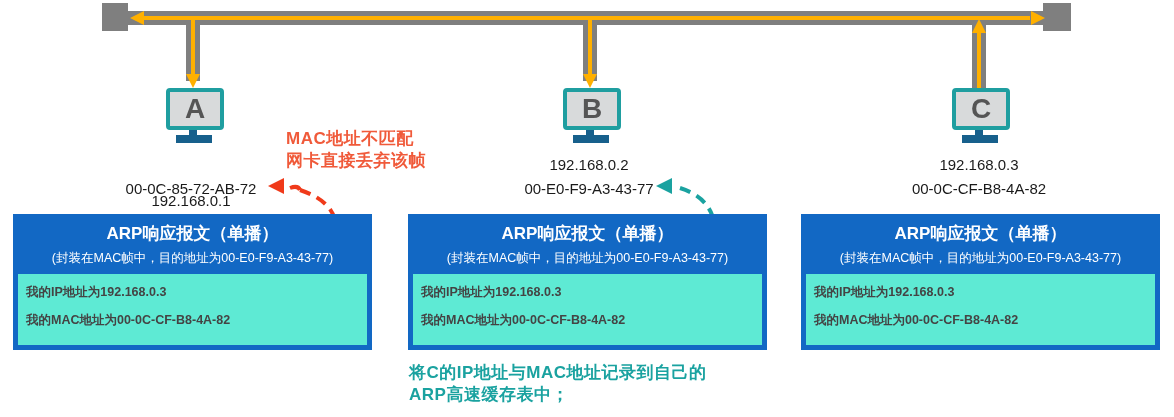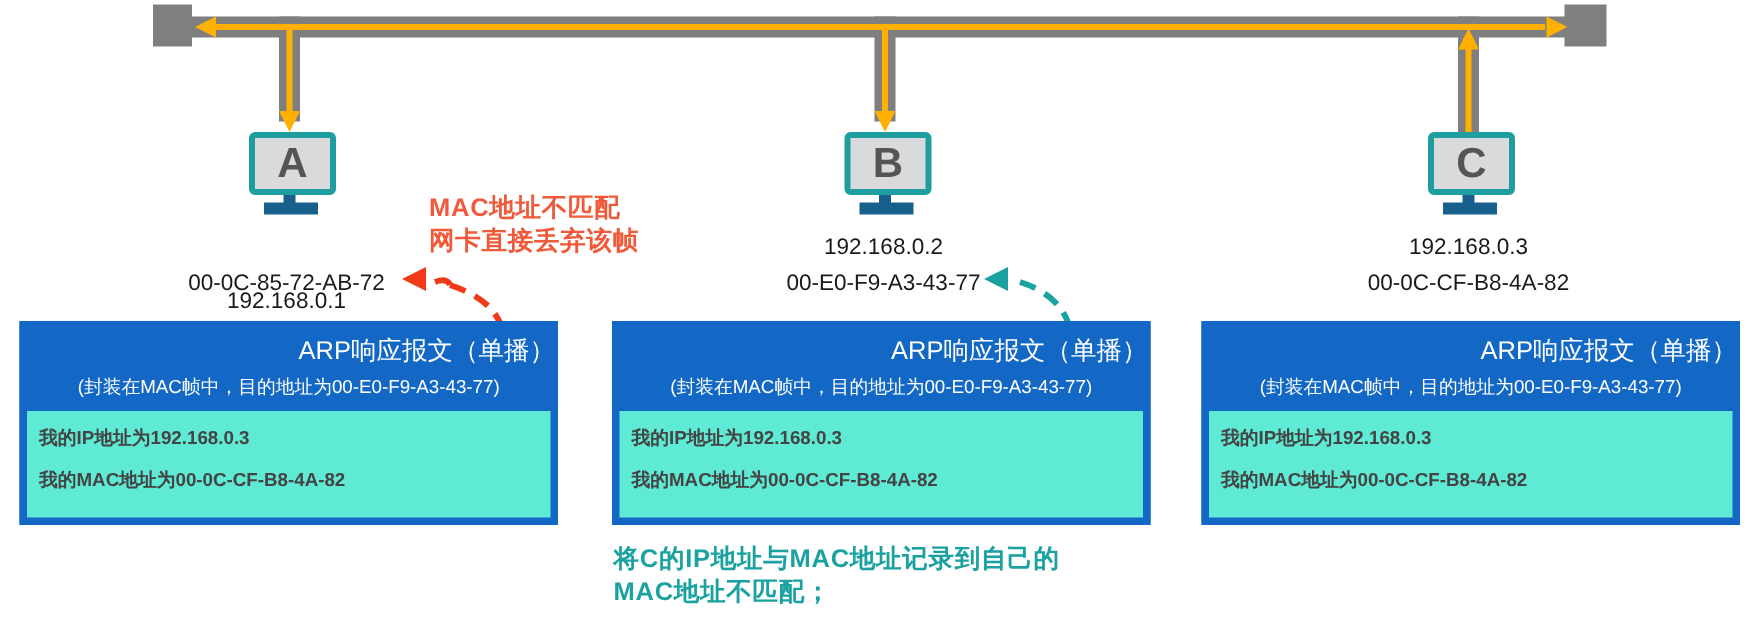--- a/index.html
+++ b/index.html
@@ -15,22 +15,22 @@
   .neck { position:absolute; left:25px; top:42px; width:8px; height:6px; background:#17608c; }
   .base { position:absolute; left:12px; top:47px; width:36px; height:8px; background:#17608c; }
 
   .addr { position:absolute; font-size:15px; color:#1a1a1a; text-align:center; width:200px; }
 
   .note { position:absolute; font-weight:bold; font-size:17px; line-height:22px; letter-spacing:0.5px; }
   .note.red { color:#f05a3a; text-shadow:0 0 2px #fff; }
   .note.teal { color:#1aa2a0; }
 
   .pkt { position:absolute; width:355px; height:132px; background:#1268c4; border:2px solid #1268c4; }
-  .pkt .t1 { position:absolute; left:0; right:0; top:6px; text-align:right; color:#fff;
-             font-weight:normal; font-size:17px; }
+  .pkt .t1 { position:absolute; left:0; right:0; top:6px; text-align:center; color:#fff;
+             font-weight:bold; font-size:17px; }
   .pkt .t2 { position:absolute; left:0; right:0; top:34px; text-align:center; color:#fff;
              font-weight:normal; font-size:12.5px; }
   .pkt .body { position:absolute; left:3px; right:3px; top:58px; bottom:3px; background:#5eead4; }
   .pkt .body div { position:absolute; left:8px; font-weight:bold; font-size:12.5px; color:#444; }
 </style>
 </head>
 <body>
 
 <svg class="canvas" width="1174" height="417">
 
@@ -94,21 +94,21 @@
 <div class="addr" style="left:879px;top:180px;">00-0C-CF-B8-4A-82</div>
 
 <div class="note red" style="left:286px;top:128px;">
   <div>MAC地址不匹配</div>
   <div>网卡直接丢弃该帧</div>
 </div>
 <div class="note teal" style="left:675px;top:128px;">
 </div>
 <div class="note teal" style="left:409px;top:362px;">
   <div>将C的IP地址与MAC地址记录到自己的</div>
-  <div>MAC地址不匹配；</div>
+  <div>ARP高速缓存表中；</div>
 </div>
 
 <div class="pkt" style="left:13px;top:214px;">
   <div class="t1">ARP响应报文（单播）</div>
   <div class="t2"><span>(封装在MAC帧中，目的地址为</span><span>00-E0-F9-A3-43-77</span><span>)</span></div>
   <div class="body">
     <div style="top:10px;"><span>我的IP地址为</span><span>192.168.0.3</span></div>
     <div style="top:38px;"><span>我的MAC地址为</span><span>00-0C-CF-B8-4A-82</span></div>
   </div>
 </div>

